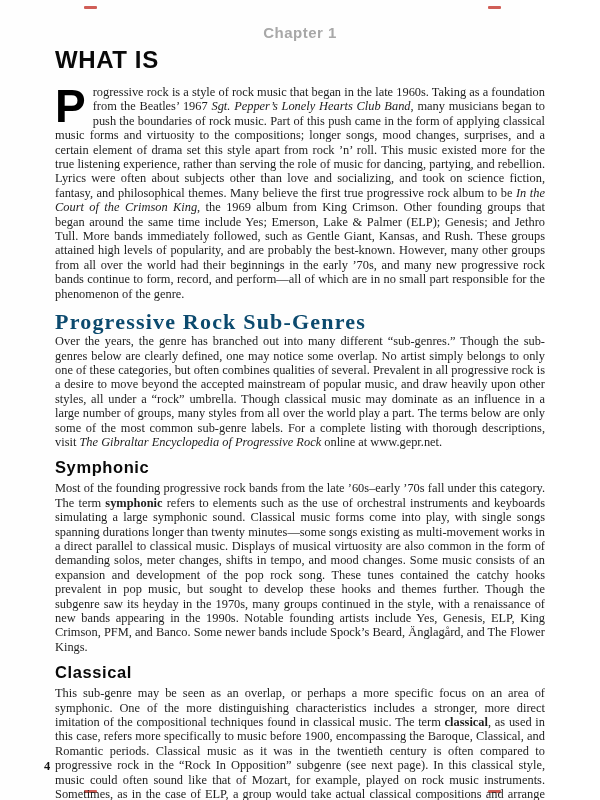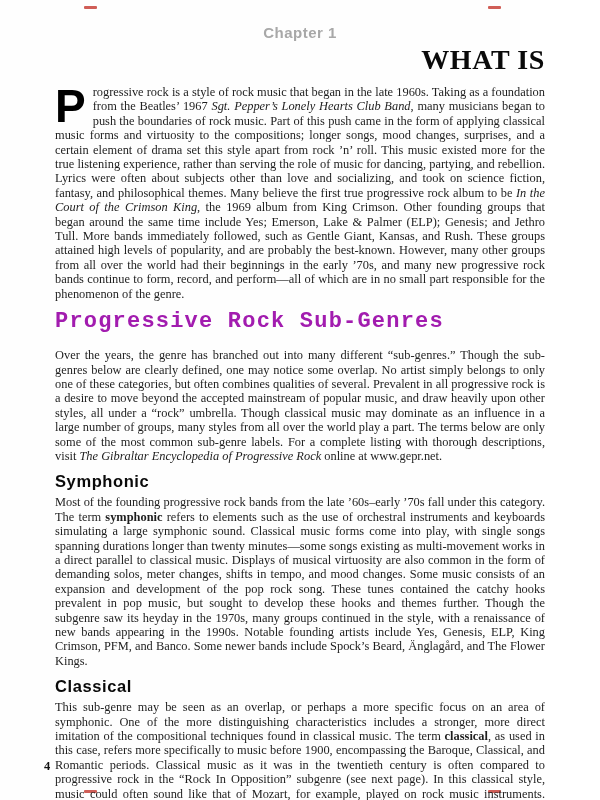--- a/index.html
+++ b/index.html
@@ -14,33 +14,33 @@
   .mark-tl{left:84px;top:6px;}
   .mark-tr{left:488px;top:6px;}
   .mark-bl{left:84px;top:790px;}
   .mark-br{left:488px;top:790px;}
   .content{position:absolute;left:55px;top:24px;width:490px;}
   .chapter-label{
     text-align:center;font-family:"Liberation Sans", sans-serif;font-weight:bold;
     font-size:15px;letter-spacing:.5px;color:#a8a8a8;margin:0 0 6px 0;
   }
   h1.page-title{
-    text-align:right;font-family:Liberation Serif, serif;font-weight:bold;
-    font-size:28px;line-height:25px;letter-spacing:.6px;color:#0a0a0a;margin:0 0 13px 0;
+    text-align:left;font-family:Liberation Sans, sans-serif;font-weight:bold;
+    font-size:24px;line-height:25px;letter-spacing:.6px;color:#0a0a0a;margin:0 0 13px 0;
   }
   p.body-par{
     font-size:12.4px;line-height:14.4px;text-align:justify;margin:0;color:#1d1d1d;
   }
   .drop-cap{
     float:left;font-family:"Liberation Sans", sans-serif;font-weight:bold;
     font-size:46px;line-height:37px;padding:3px 7px 0 0;color:#000;
   }
   h2.section-heading{
-    font-family:Liberation Mono, monospace;font-weight:bold;font-size:22px;
-    letter-spacing:1.2px;color:#a21caf;margin:9px 0 14px 0;line-height:24px;
+    font-family:Liberation Serif, serif;font-weight:bold;font-size:22px;
+    letter-spacing:1.2px;color:#0c4a6e;margin:9px 0 0 0;line-height:24px;
   }
   h3.subsection-heading{
     font-family:"Liberation Sans", sans-serif;font-weight:bold;font-size:16.5px;
     letter-spacing:.6px;color:#0a0a0a;margin:9px 0 5px 0;line-height:18px;
   }
   p.body-par i{font-style:italic;font-family:Liberation Serif, serif;}
   p.body-par b{font-weight:bold;}
   .page-number{
     position:absolute;left:44px;top:759px;font-family:"Liberation Serif", serif;
     font-weight:bold;font-size:12.5px;color:#111;

